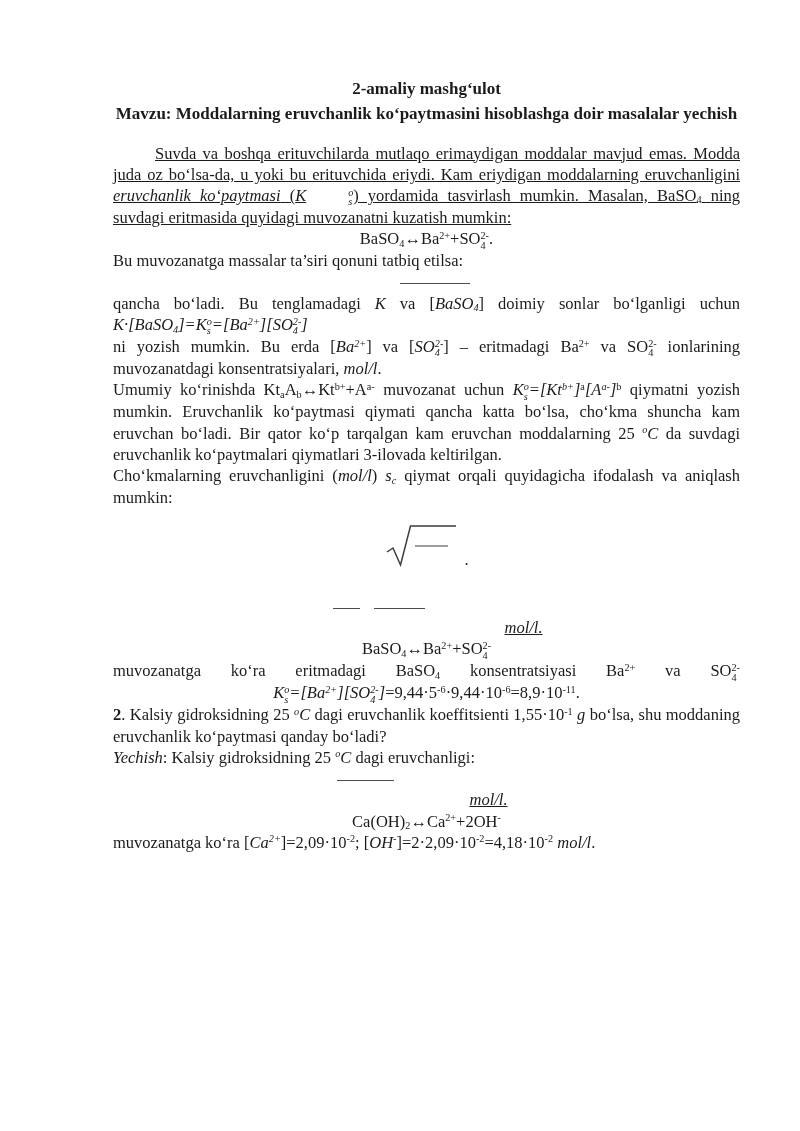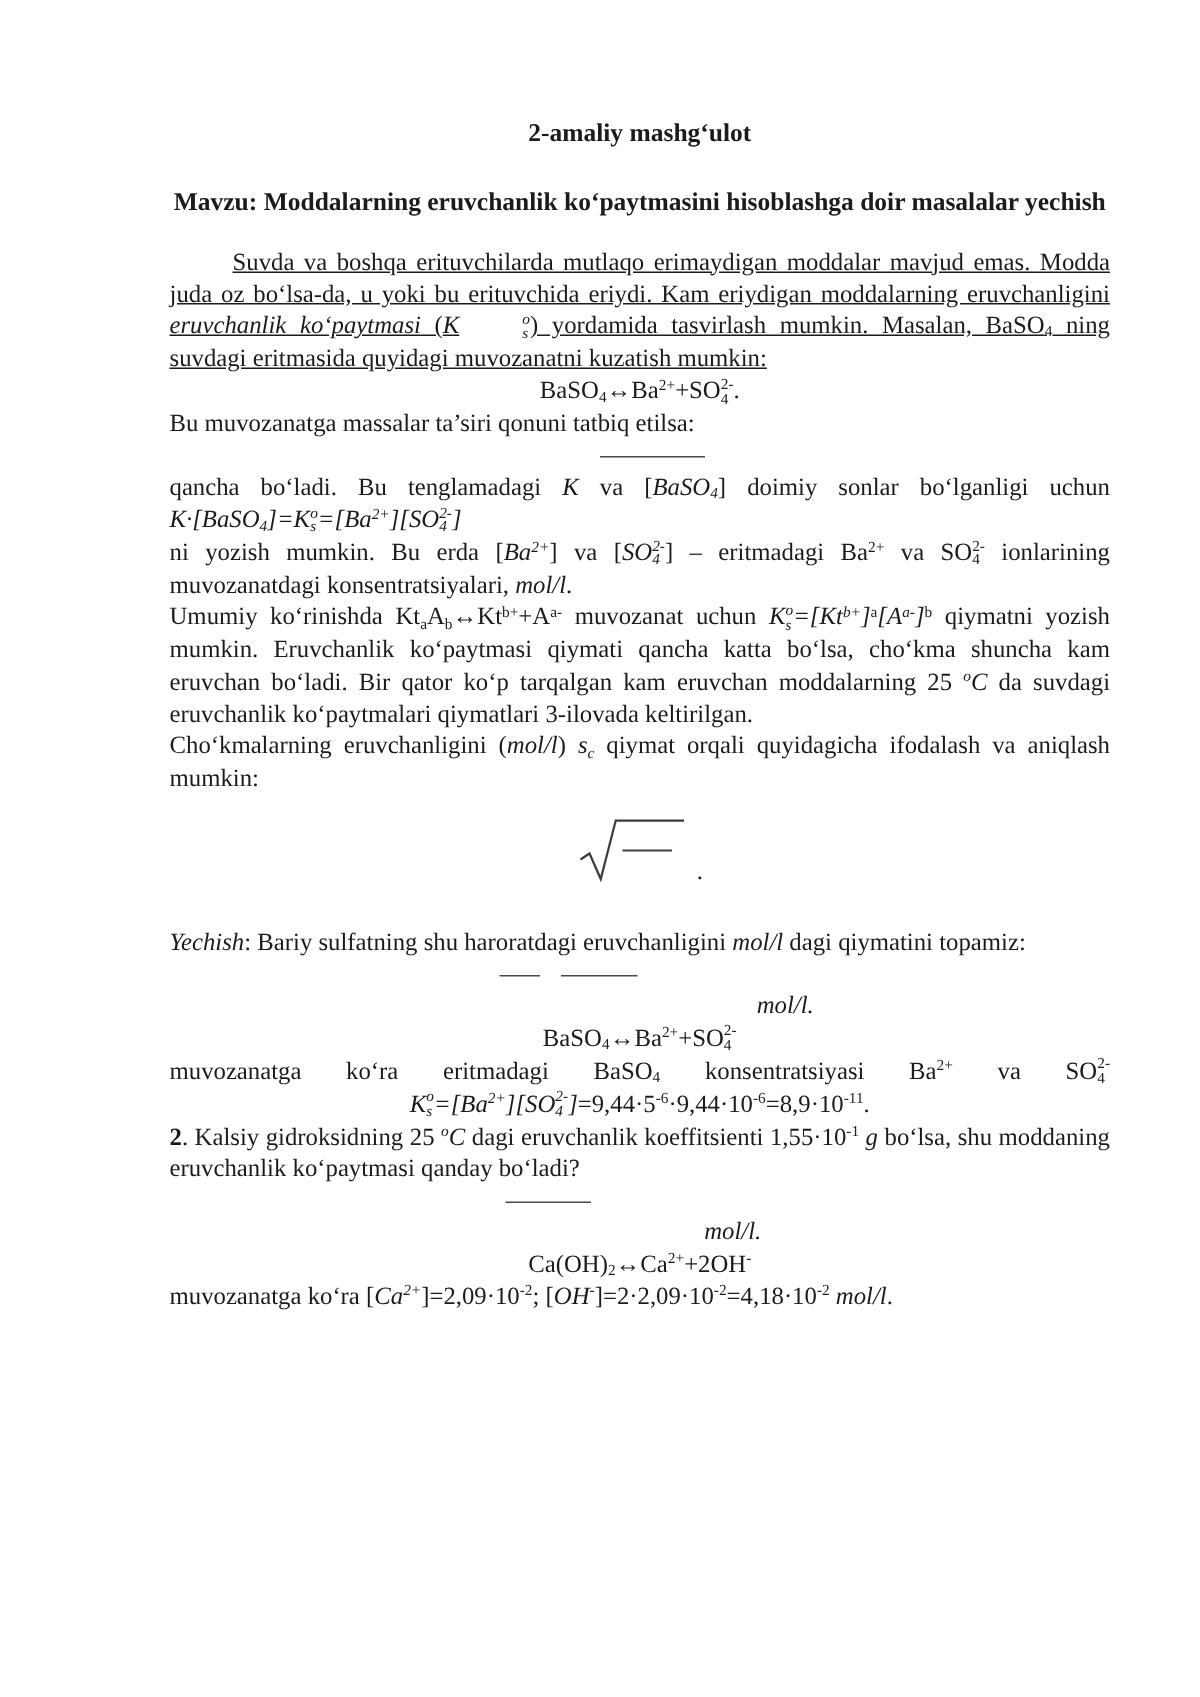--- a/index.html
+++ b/index.html
@@ -14,21 +14,21 @@
     font-size:16.5px;
     line-height:21.3px;
     padding:78px 60px 0 113px;
     overflow:hidden;
   }
   .blk { margin:0; }
   .center { text-align:center; }
   .just { text-align:justify; }
   .jlast { text-align:justify; text-align-last:justify; }
   .indent { text-indent:42px;text-decoration:underline; }
-  .title { font-weight:bold; font-size:17px; margin-bottom:25px; }
+  .title { font-weight:bold; font-size:17px; margin-bottom:4px; }
   .subtitle { font-weight:bold; font-size:17px; margin-bottom:18px; }
   sub, sup { font-size:0.62em; line-height:0; position:relative; vertical-align:baseline; }
   sup { top:-0.55em; }
   sub { top:0.22em; }
   .stk {
     display:inline-flex; flex-direction:column;
     vertical-align:middle;
     font-size:0.62em; line-height:0.95;
     text-align:left;
   }
@@ -40,21 +40,21 @@
   .w27 { width:27px; } .w51 { width:51px; } .w57 { width:57px; } .w70 { width:70px; }
   .gap14 { display:inline-block; width:14px; }
   .eqline { position:relative; }
   .shift { position:relative; }
   .sqrtline {
     height:76px;
     display:flex; justify-content:center; align-items:center;
     padding-bottom:12px;
   }
   .sqrt-dot { align-self:flex-end; padding-bottom:14px; }
-  .i { font-style:italic; }
+  .i { font-style:italic;text-decoration:underline; }
 </style>
 </head>
 <body>
 
 <div class="page">
 
   <div class="blk center title">2-amaliy mashg‘ulot</div>
 
   <div class="blk center subtitle">Mavzu: Moddalarning eruvchanlik ko‘paytmasini hisoblashga doir masalalar yechish</div>
 
@@ -100,21 +100,20 @@
   <div class="blk sqrtline">
     <svg width="80" height="46" viewBox="0 0 80 46">
       <path d="M3 29 L9 25 L16.5 42 L26.5 3 L72 3" fill="none" stroke="#3d3d3d" stroke-width="1.5"></path>
       <path d="M31 23 L64 23" fill="none" stroke="#3d3d3d" stroke-width="1.2"></path>
     </svg>
     <span class="sqrt-dot">.</span>
   </div>
 
 
 
-  <p class="blk just"><span style="font-style: italic;">Yechish</span><span>: Bariy sulfatning shu haroratdagi eruvchanligini </span><span style="font-style: italic;">mol/l</span><span> dagi qiymatini topamiz:</span></p>
 
   <div class="blk center eqline">
     <span class="shift" style="left:-48px;">
       <span class="bar w27"></span><span class="gap14"></span><span class="bar w51"></span>
     </span>
   </div>
 
   <div class="blk center">
     <span class="i shift" style="left:97px;">mol/l.</span>
   </div>
@@ -133,20 +132,21 @@
   <div class="blk center"><span style="font-style: italic;">K</span><span class="stk" style="font-style: italic;">
         <span>o</span>
         <span>s</span>
       </span><span style="font-style: italic;">=[</span><span style="font-style: italic;">Ba</span><sup style="font-style: italic;">2+</sup><span style="font-style: italic;">][</span><span style="font-style: italic;">SO</span><span class="stk" style="font-style: italic;">
         <span>2-</span>
         <span>4</span>
       </span><span style="font-style: italic;">]</span><span>=9,44·5</span><sup>-6</sup><span>·9,44·10</span><sup>-6</sup><span>=8,9·10</span><sup>-11</sup><span>.</span></div>
 
   <p class="blk just"><span style="font-weight: bold;">2</span><span>. Kalsiy gidroksidning 25 </span><sup style="font-style: italic;">o</sup><span style="font-style: italic;">C</span><span> dagi eruvchanlik koeffitsienti 1,55·10</span><sup>-1</sup><span> </span><span style="font-style: italic;">g</span><span> bo‘lsa, shu moddaning eruvchanlik ko‘paytmasi qanday bo‘ladi?</span></p>
 
+  <p class="blk just"><span style="font-style: italic;">Yechish</span><span>: Kalsiy gidroksidning 25 </span><sup style="font-style: italic;">o</sup><span style="font-style: italic;">C</span><span> dagi eruvchanligi:</span></p>
 
   <div class="blk center eqline">
     <span class="bar w57 shift" style="left:-61px;"></span>
   </div>
 
   <div class="blk center">
     <span class="i shift" style="left:62px;">mol/l.</span>
   </div>
 
   <div class="blk center"><span>Ca(OH)</span><sub>2</sub><span>↔Ca</span><sup>2+</sup><span>+2OH</span><sup>-</sup></div>

